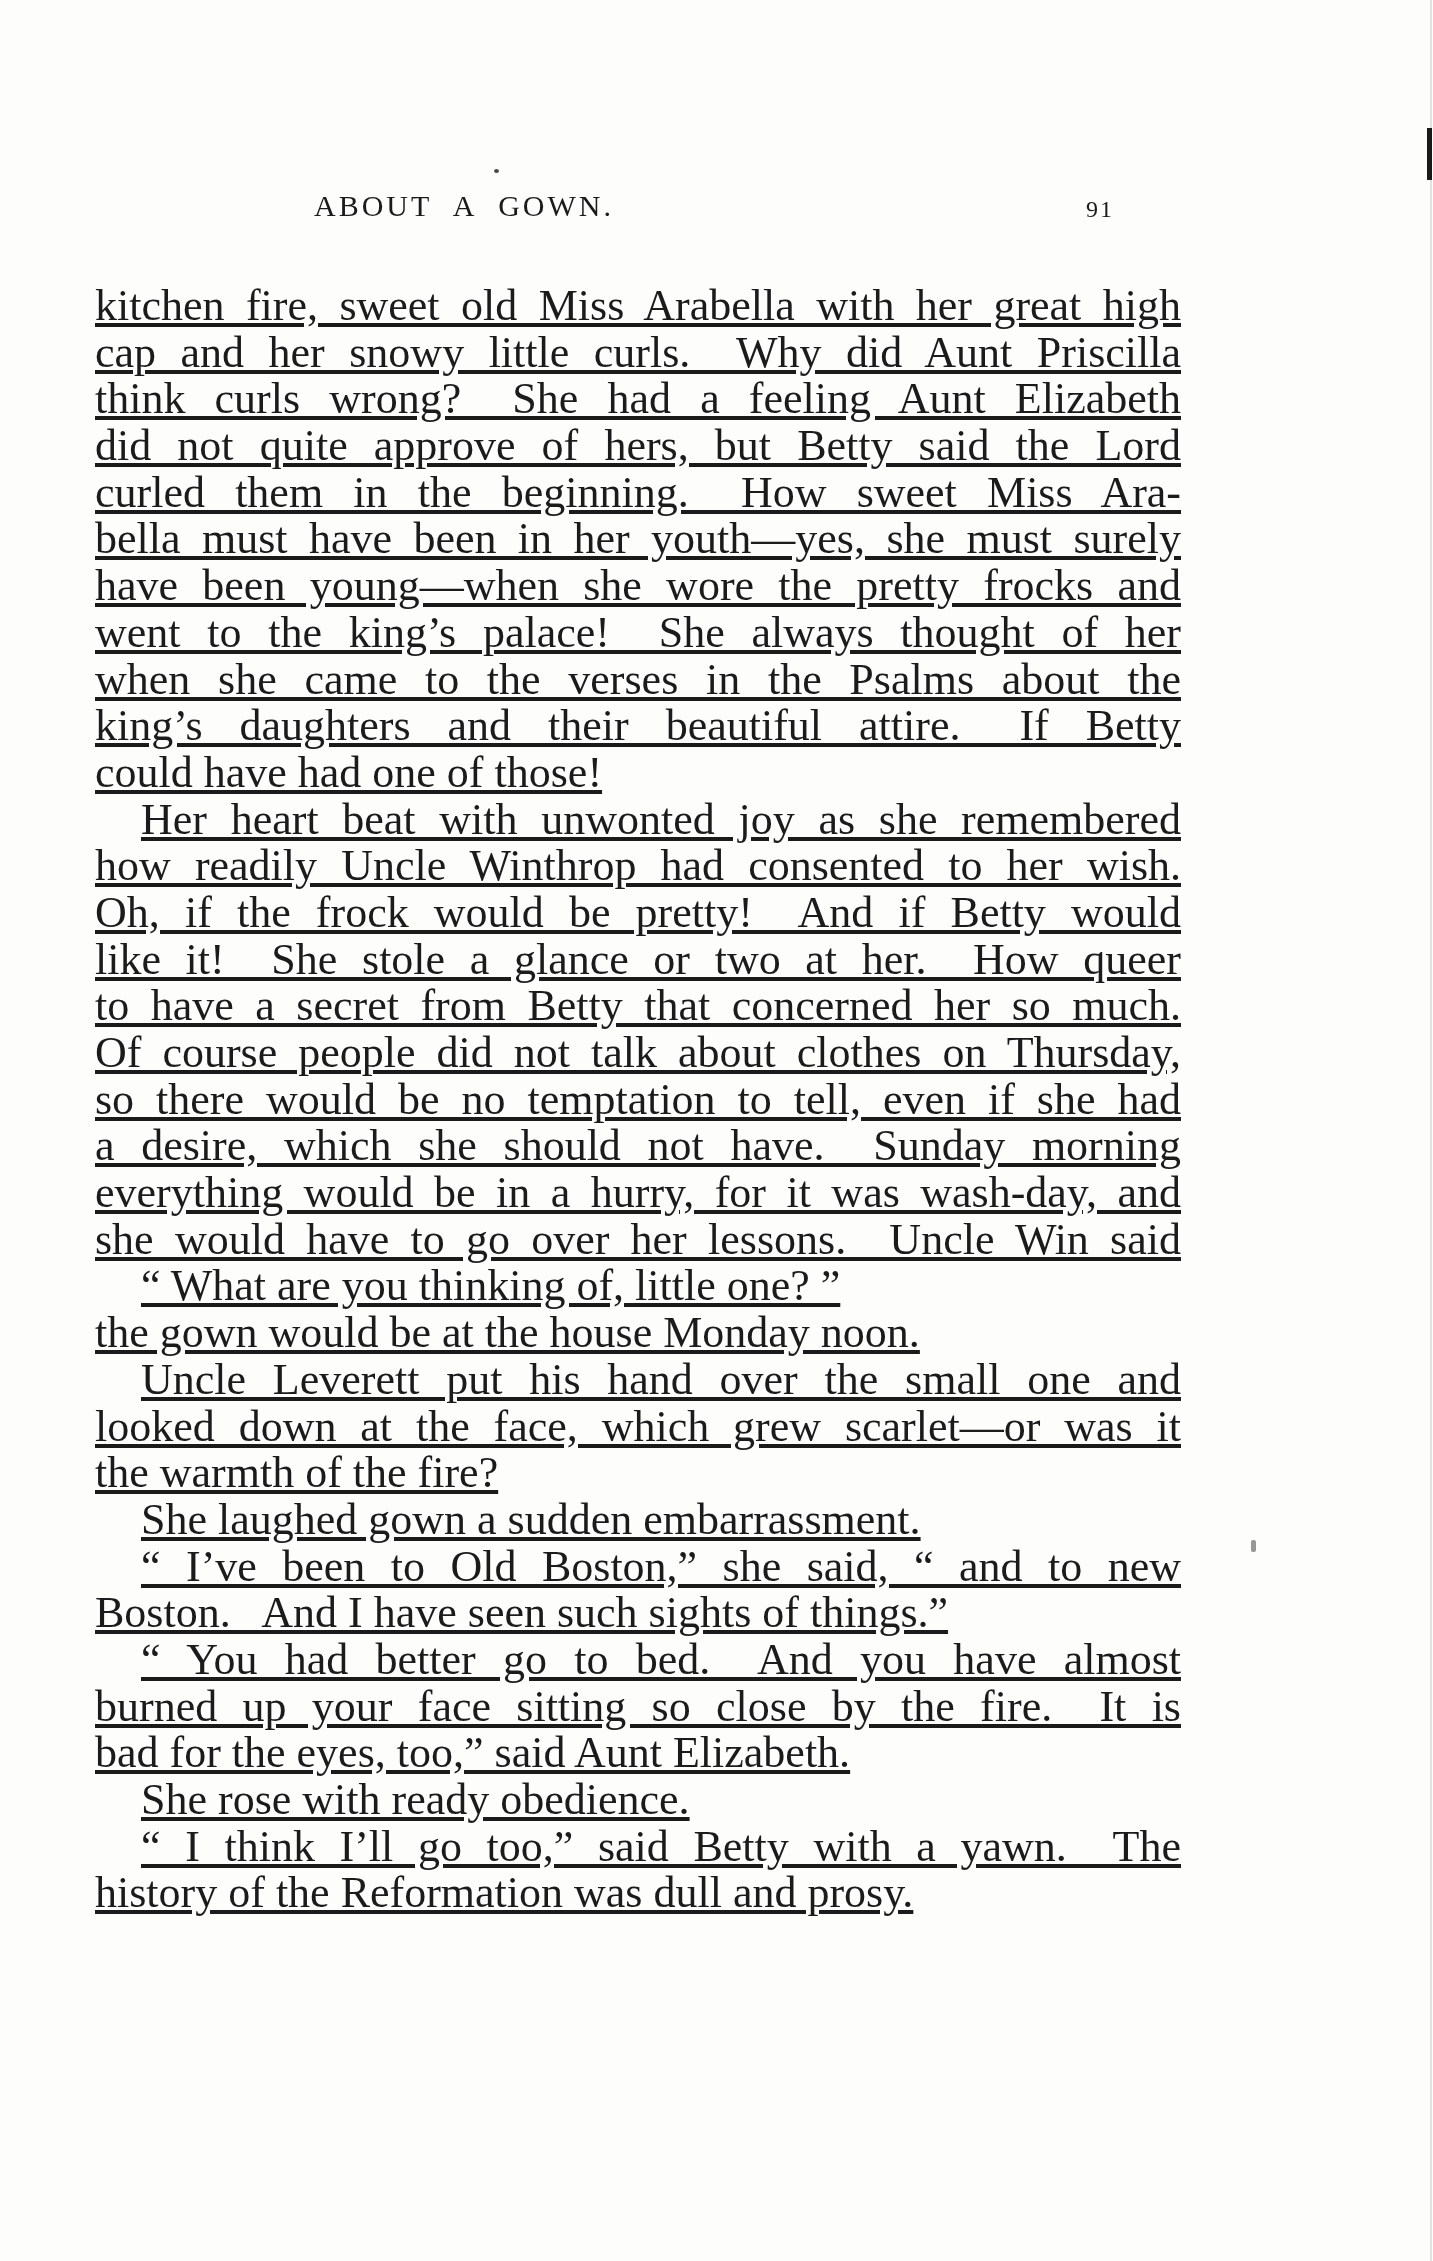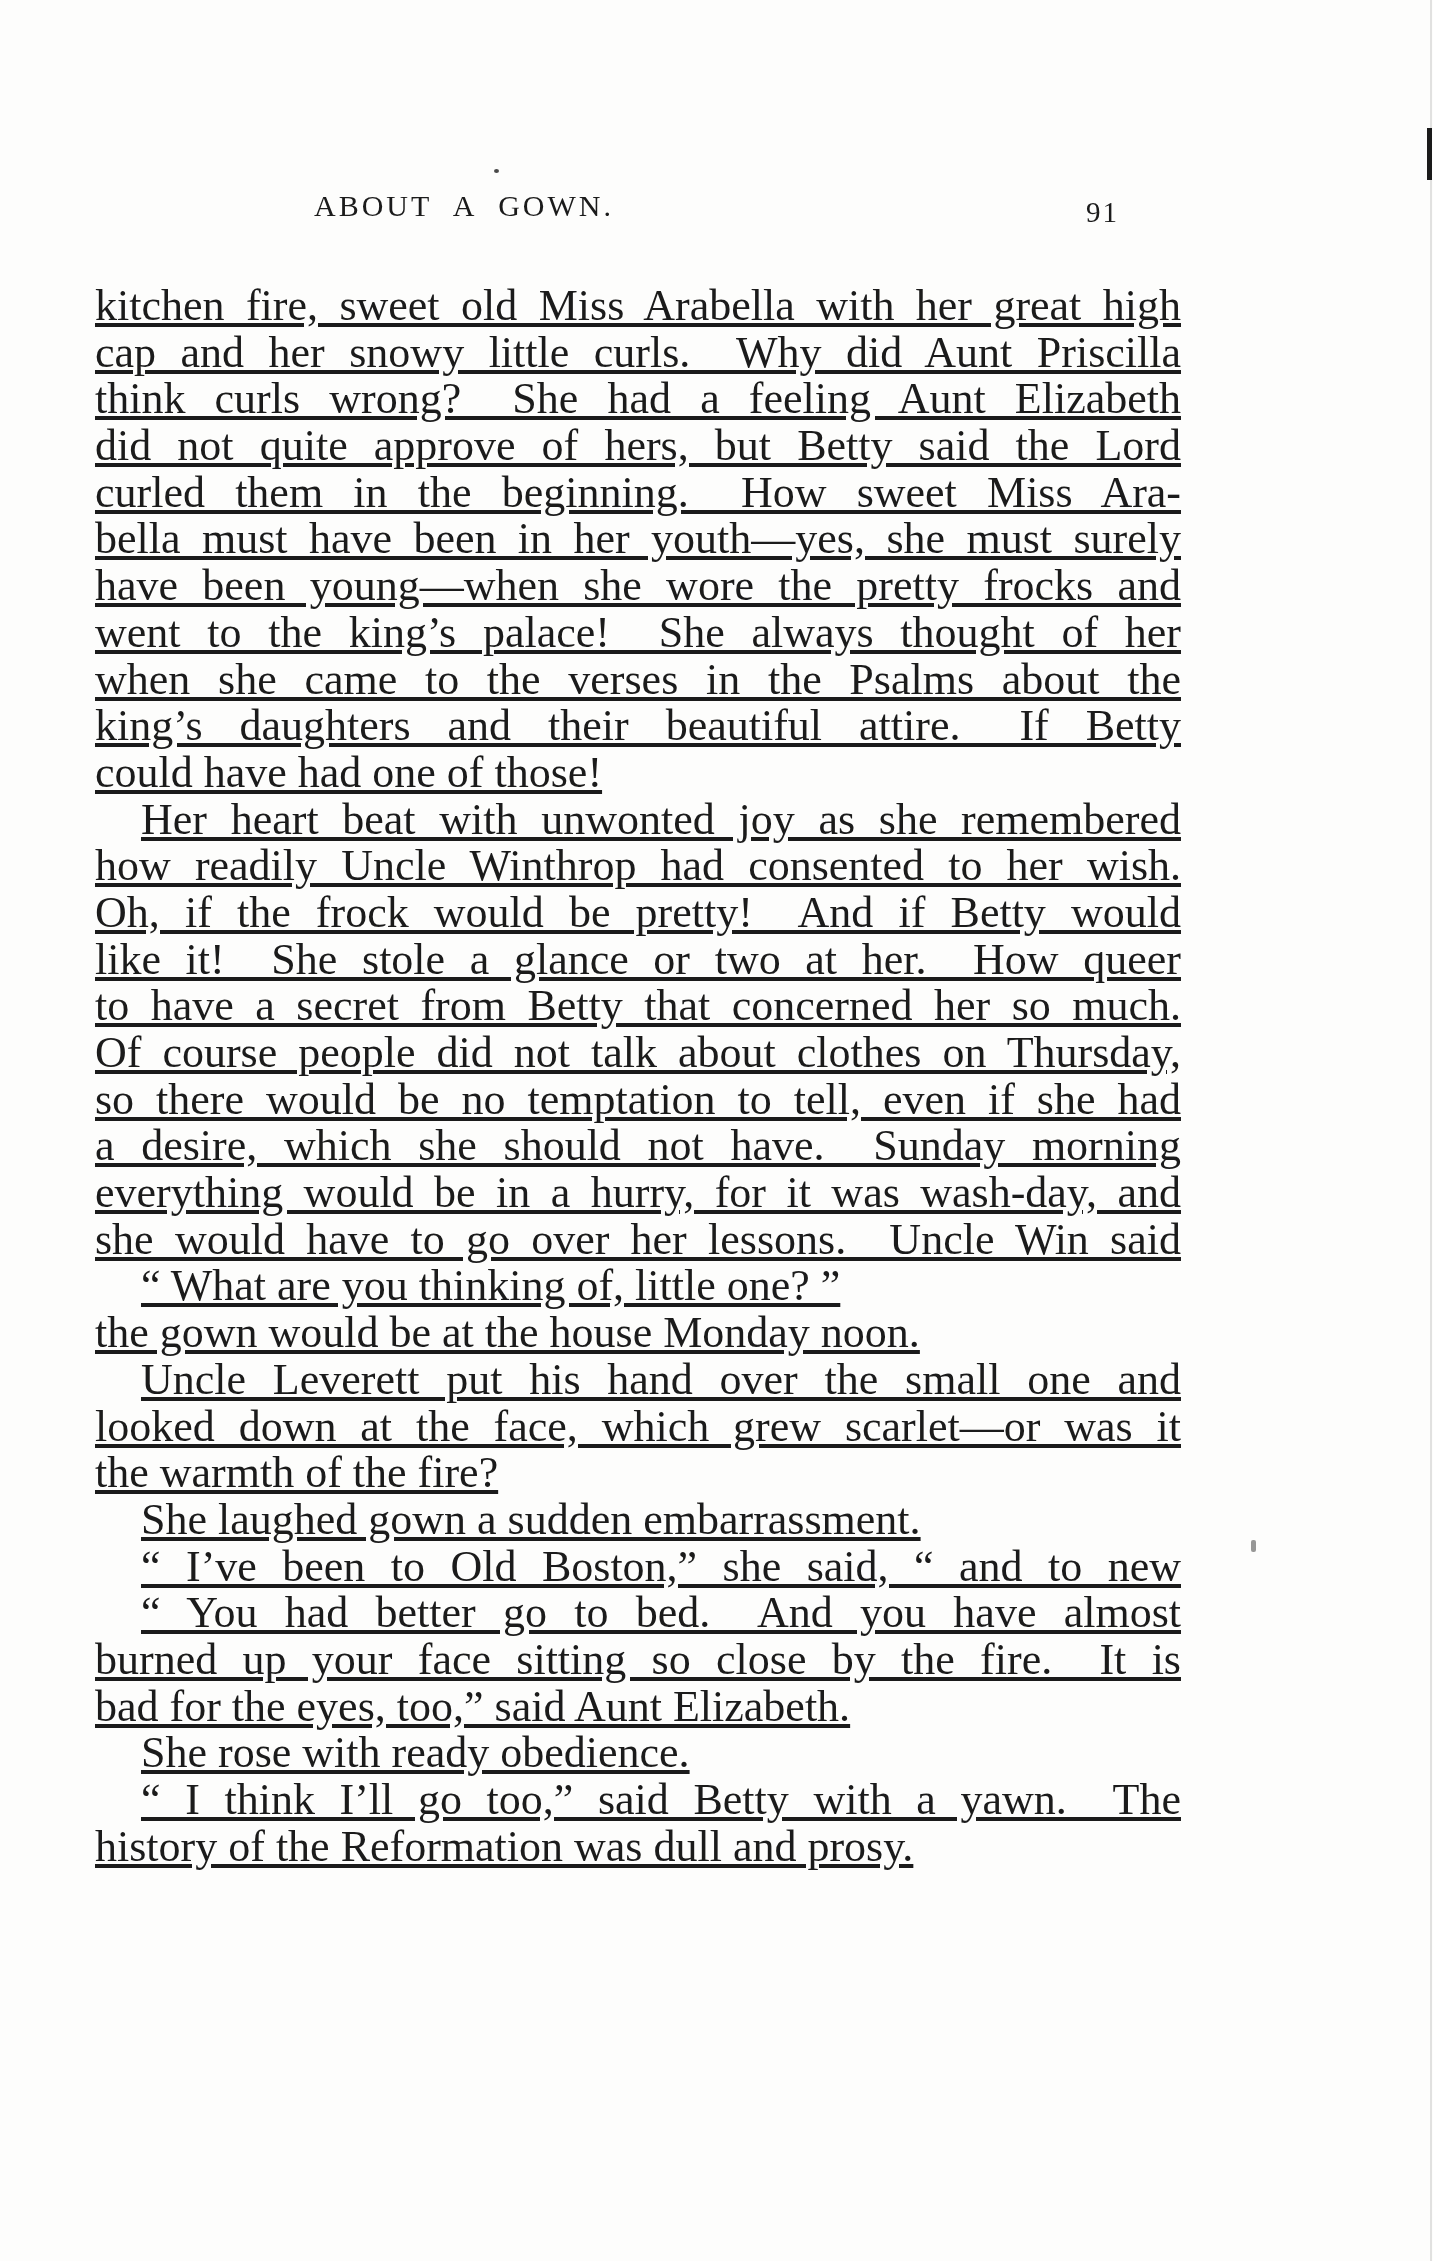--- a/index.html
+++ b/index.html
@@ -17,21 +17,21 @@
     position: absolute;
     left: 314px; top: 189px;
     font-size: 30px;
     letter-spacing: 3px;
     word-spacing: 12px;
     white-space: nowrap;
   }
   .pagenum {
     position: absolute;
     left: 1086px; top: 196px;
-    font-size: 29px;
+    font-size: 24px;
     letter-spacing: 2px;
   }
 
   .body-text {
     position: absolute;
     left: 95px; top: 283px;
     width: 1086px;
     font-size: 44px;
     text-decoration: underline;
   }
@@ -83,20 +83,21 @@
       <div class="line">a desire, which she should not have.  Sunday morning</div>
       <div class="line">everything would be in a hurry, for it was wash-day, and</div>
       <div class="line">she would have to go over her lessons.  Uncle Win said</div>
       <div class="line indent para-end">“ What are you thinking of, little one? ”</div>
       <div class="line para-end">the gown would be at the house Monday noon.</div>
       <div class="line indent">Uncle Leverett put his hand over the small one and</div>
       <div class="line">looked down at the face, which grew scarlet—or was it</div>
       <div class="line para-end">the warmth of the fire?</div>
       <div class="line indent para-end">She laughed gown a sudden embarrassment.</div>
       <div class="line indent">“ I’ve been to Old Boston,” she said, “ and to new</div>
+      <div class="line para-end">Boston.  And I have seen such sights of things.”</div>
       <div class="line indent">“ You had better go to bed.  And you have almost</div>
       <div class="line">burned up your face sitting so close by the fire.  It is</div>
       <div class="line para-end">bad for the eyes, too,” said Aunt Elizabeth.</div>
       <div class="line indent para-end">She rose with ready obedience.</div>
       <div class="line indent">“ I think I’ll go too,” said Betty with a yawn.  The</div>
       <div class="line para-end">history of the Reformation was dull and prosy.</div>
     </div>
 
   <div class="artifact speck-top"></div>
   <div class="artifact edge-tick"></div>

